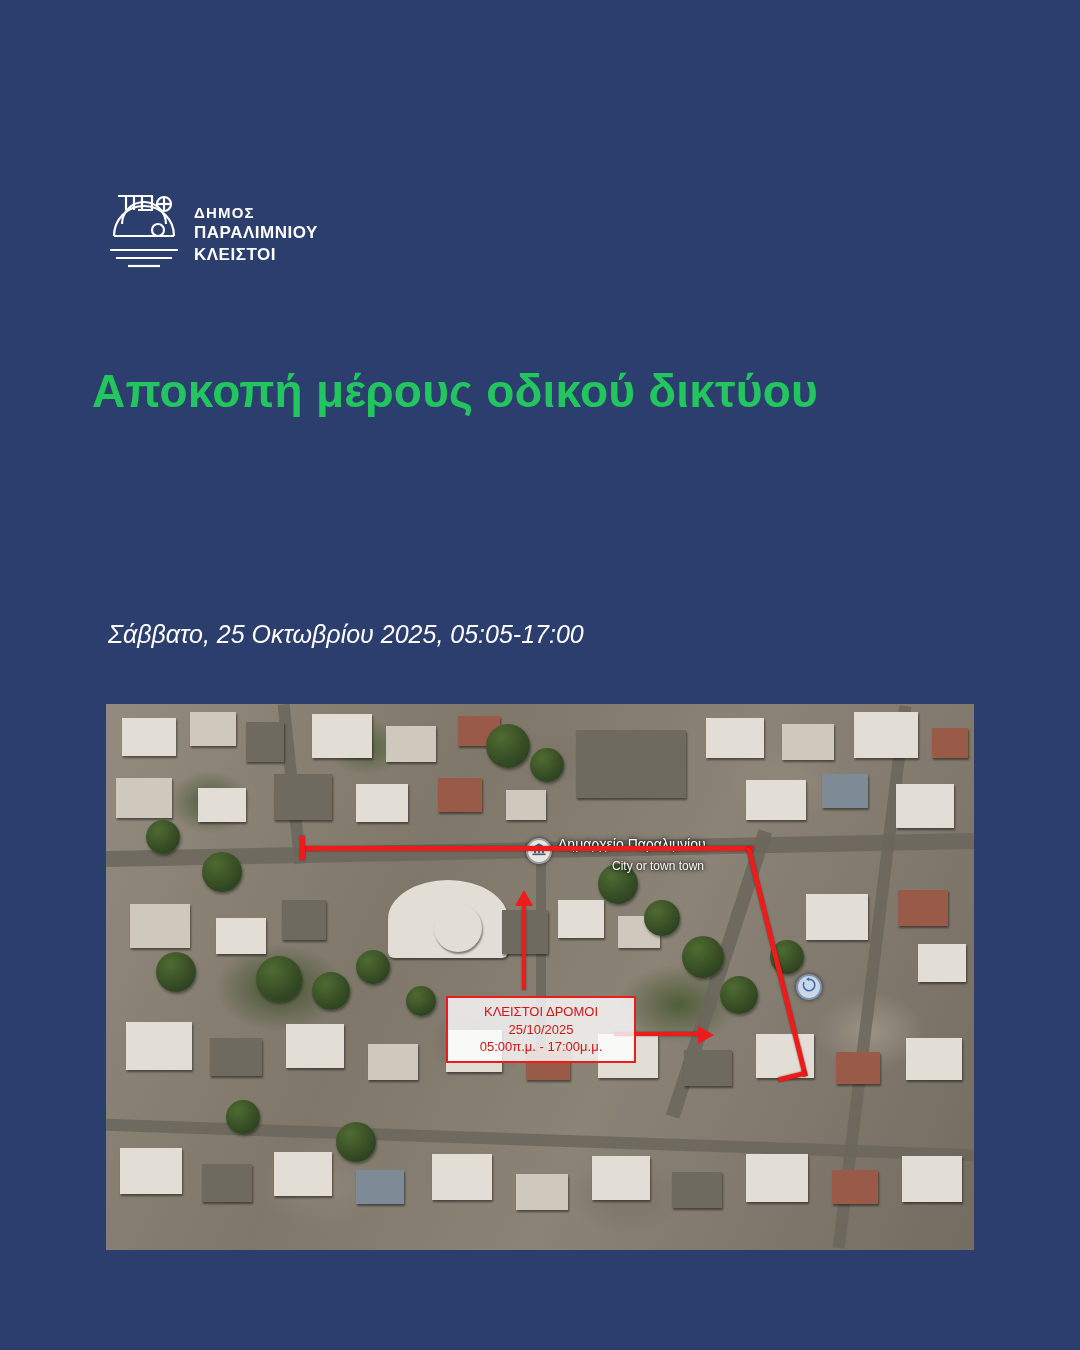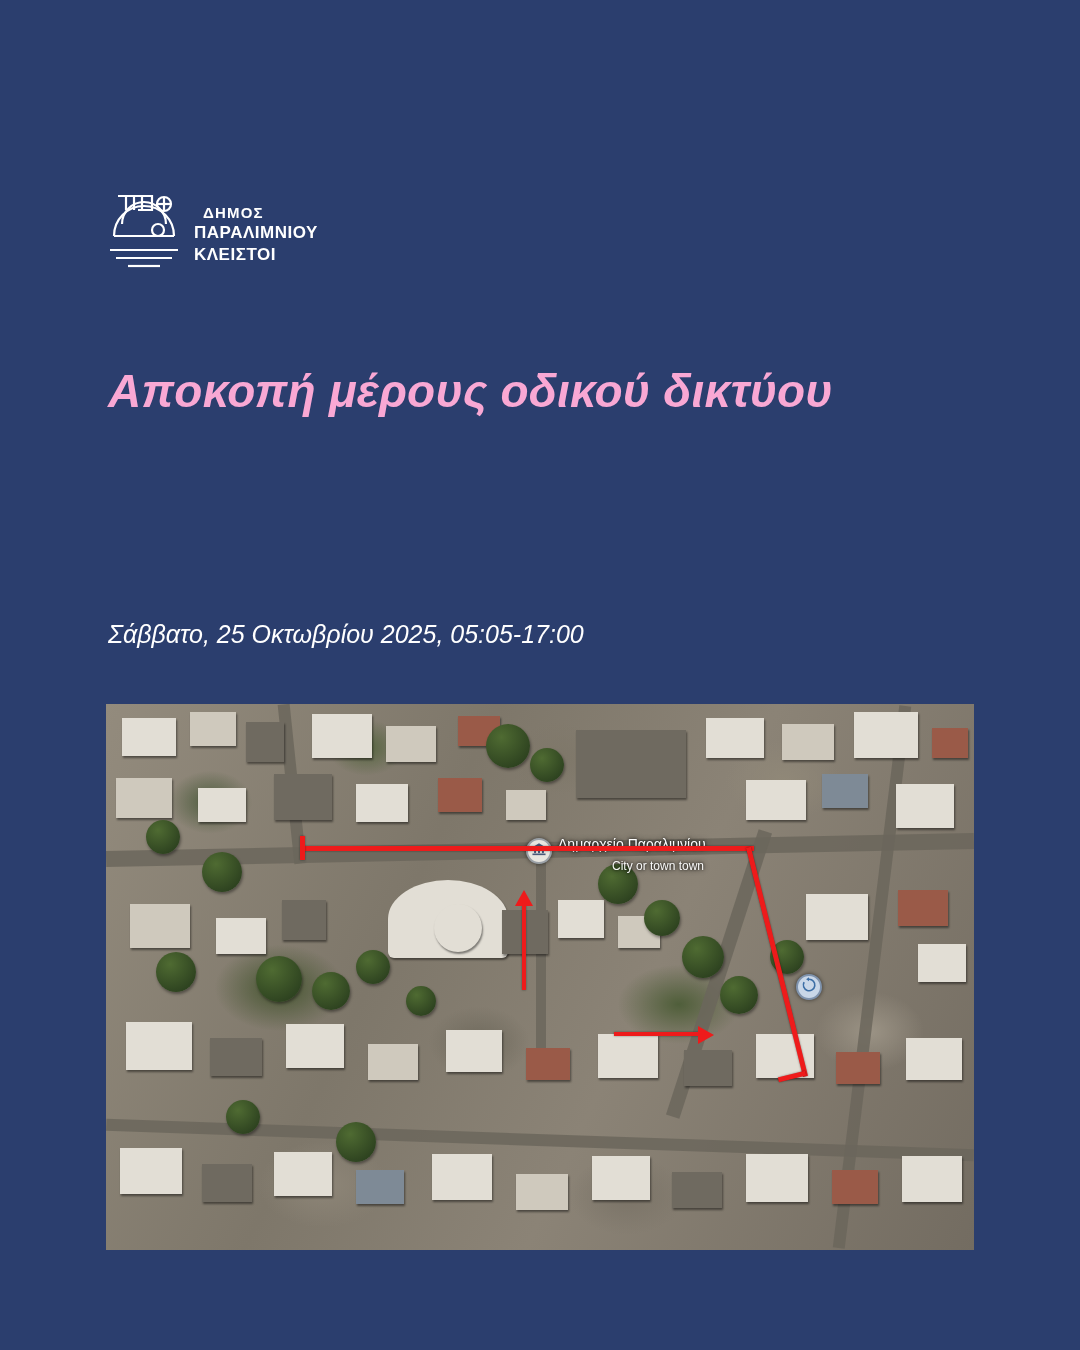--- a/index.html
+++ b/index.html
@@ -33,32 +33,30 @@
   .logo-text {
     color: #ffffff;
     font-size: 17px;
     font-weight: bold;
     letter-spacing: 0.5px;
     line-height: 1.28;
   }
   .logo-text div:first-child {
     font-size: 15px;
     letter-spacing: 1.2px;
-    margin-left: 9px;
   }
 
   
   .headline {
     position: absolute;
-    left: 108px;
+    left: 92px;
     top: 364px;
-    color: #f9a8d4;
+    color: #22c55e;
     font-size: 46px;
     font-weight: bold;
-    font-style: italic;
     letter-spacing: 0.2px;
     white-space: nowrap;
   }
   .subhead {
     position: absolute;
     left: 108px;
     top: 448px;
     color: #ffffff;
     font-size: 31px;
     line-height: 1.52;
@@ -325,14 +323,19 @@
     <div class="closure-line" style="left:640px;top:144px;width:5px;height:236px;transform:rotate(-14deg);transform-origin:top left;"></div>
 
     <div class="closure-line" style="left:672px;top:370px;width:28px;height:5px;transform:rotate(-14deg);"></div>
 
     <div class="closure-line" style="left:416px;top:200px;width:4px;height:86px;"></div>
     <div class="arrow-red" style="left:409px;top:186px;border-left:9px solid transparent;border-right:9px solid transparent;border-bottom:16px solid #ee1b1b;"></div>
 
     <div class="closure-line" style="left:508px;top:328px;width:86px;height:4px;"></div>
     <div class="arrow-red" style="left:592px;top:322px;border-top:9px solid transparent;border-bottom:9px solid transparent;border-left:16px solid #ee1b1b;"></div>
 
+    <div class="callout" style="left:340px;top:292px;width:170px;">
+      <div>ΚΛΕΙΣΤΟΙ ΔΡΟΜΟΙ</div>
+      <div>25/10/2025</div>
+      <div>05:00π.μ. - 17:00μ.μ.</div>
+    </div>
   </div>
 </div>
 
 </body></html>

